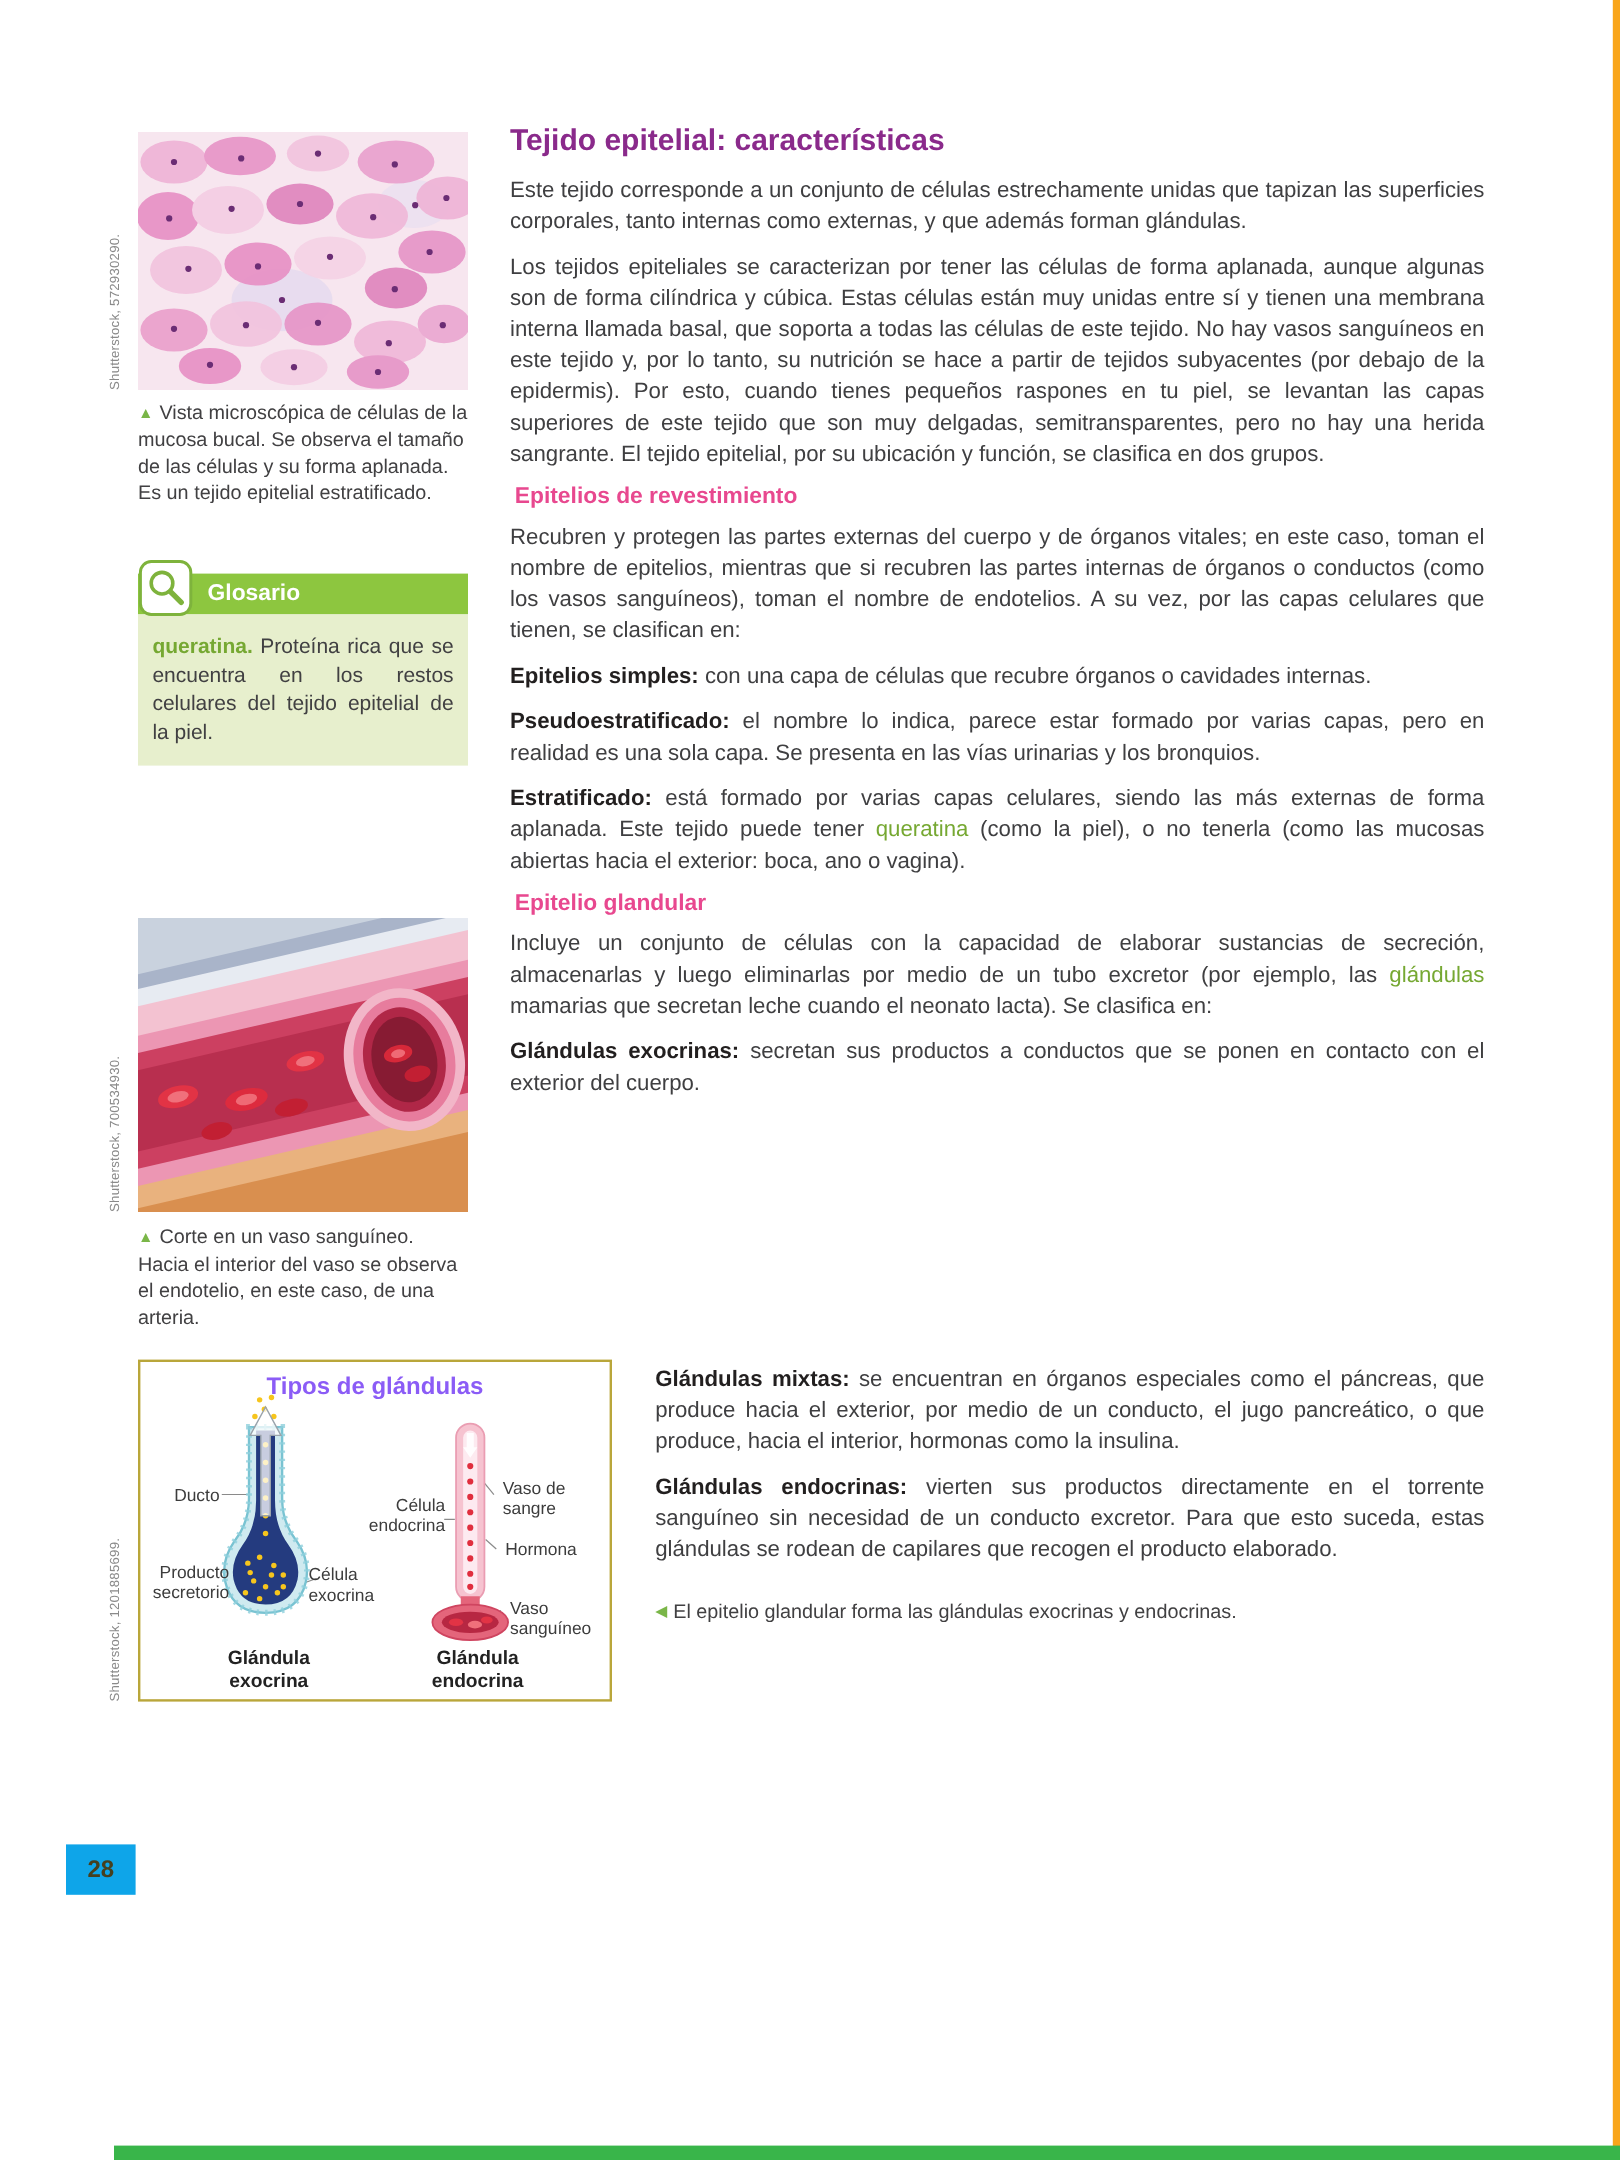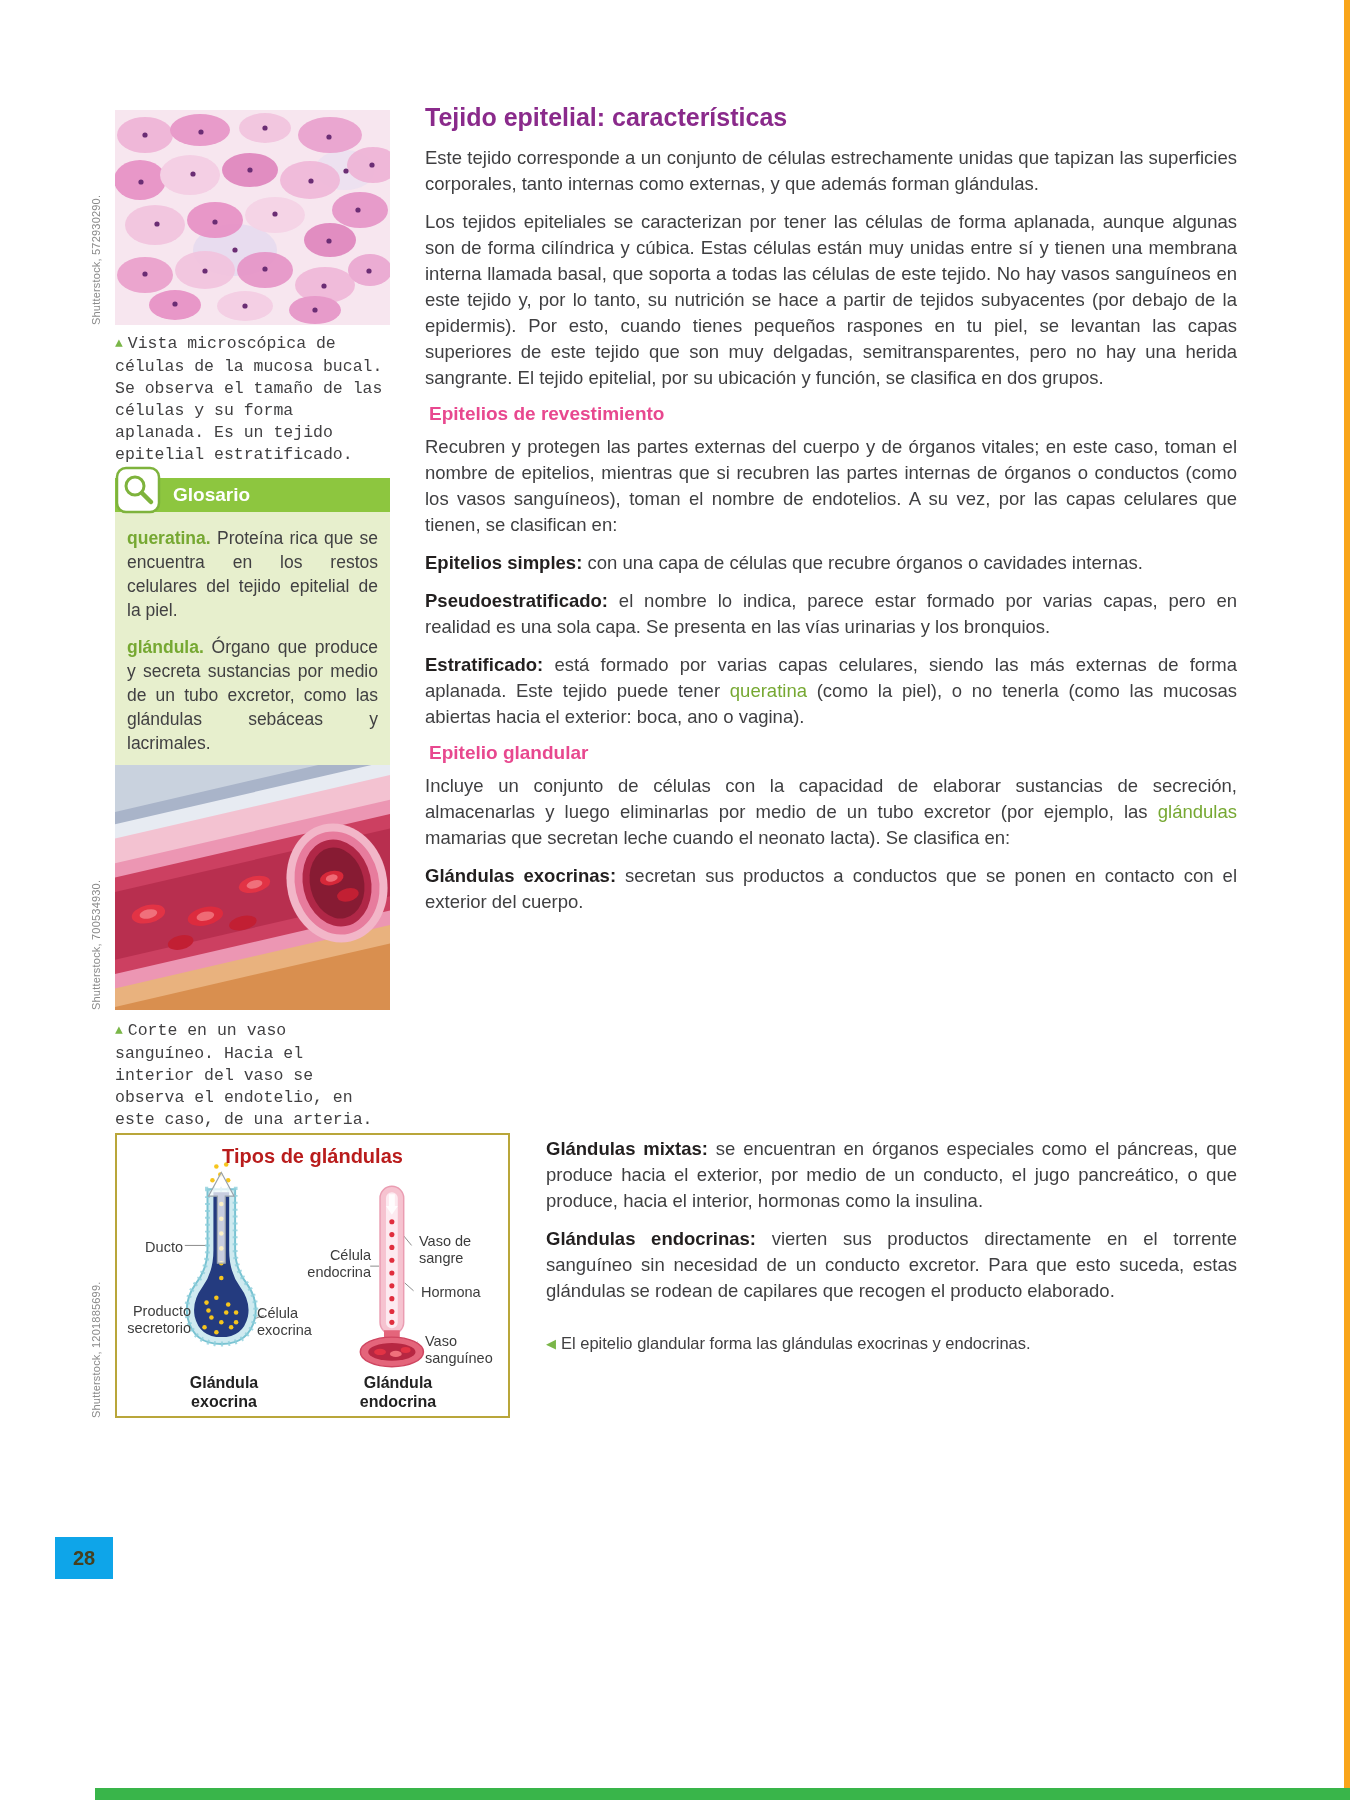--- a/index.html
+++ b/index.html
@@ -13,21 +13,21 @@
   .pagenum-box { position:absolute; left:55px; top:1537px; width:58px; height:42px; background:#0ea5e9;
     display:flex; align-items:center; justify-content:center; }
   .pagenum-box span { font-size:20px; color:#45401f; font-weight:bold; }
 
   .credit { position:absolute; font-size:11px; color:#8a8a8a; transform:rotate(-90deg);
     transform-origin:0 0; white-space:nowrap; letter-spacing:.2px; }
 
   .figure { position:absolute; left:115px; width:275px; overflow:hidden; }
   .figure svg { display:block; }
 
-  .caption { position:absolute; left:115px; width:275px; font-size:16.5px; line-height:22px; color:#414042;font-family:Liberation Mono, monospace; }
+  .caption { position:absolute; left:115px; width:275px; font-size:16.5px; line-height:22px; color:#414042; }
   .tri { color:#7AB648; font-size:13px; margin-right:5px; position:relative; top:-1px; }
 
   
   .glossary { position:absolute; left:115px; top:466px; width:275px; }
   .gloss-icon { position:absolute; left:0px; top:0px; width:46px; height:48px; z-index:2; }
   .gloss-header { margin-top:12px; background:#8DC63F; height:34px; line-height:34px;
     padding-left:58px; color:#ffffff; font-weight:bold; font-size:19px; }
   .gloss-body { background:#E7EFCD; padding:14px 12px 16px 12px; font-size:17.5px; line-height:24px; text-align:justify; }
   .gloss-body p { margin-bottom:13px; }
   .gloss-body p:last-child { margin-bottom:0; }
@@ -41,21 +41,21 @@
   .lead { font-weight:bold; color:#221f1f; }
   .gw { color:#76A832; }
 
   .wrap-col { position:absolute; left:546px; top:1136px; width:691px; }
   .caption-side { font-size:16.5px; line-height:22px; margin-top:28px; color:#414042; }
 
   
   .diagram { position:absolute; left:115px; top:1133px; width:395px; height:285px;
     border:2px solid #B9A63A; background:#ffffff; }
   .diagram-title { position:absolute; top:10px; left:0; width:100%; text-align:center;
-    font-size:20px; font-weight:bold; color:#b91c1c; }
+    font-size:20px; font-weight:bold; color:#8b5cf6; }
   .diagram-art { position:absolute; left:0; top:0; width:100%; height:100%; }
   .dlabel { position:absolute; font-size:14.5px; line-height:17px; color:#3c3c3c; }
   .dcap { position:absolute; font-size:16px; line-height:19px; font-weight:bold; color:#222; text-align:center; }
 </style>
 </head>
 <body>
 
 <div class="edge-right"></div>
 <div class="edge-bottom"></div>
 <div class="pagenum-box">
@@ -132,21 +132,20 @@
   <div class="gloss-icon">
     <svg viewBox="0 0 46 48" width="46" height="48">
       <rect x="2" y="2" width="42" height="44" rx="9" fill="#ffffff" stroke="#7eb33c" stroke-width="2.5"></rect>
       <circle cx="20" cy="20" r="9" fill="none" stroke="#7eb33c" stroke-width="3"></circle>
       <line x1="27" y1="27" x2="36" y2="36" stroke="#7eb33c" stroke-width="4.5" stroke-linecap="round"></line>
     </svg>
   </div>
   <div class="gloss-header">Glosario</div>
   <div class="gloss-body">
     <p><span class="term">queratina.</span><span> Proteína rica que se encuentra en los restos celulares del tejido epitelial de la piel.</span></p>
-    <p><span class="term">glándula.</span><span> Órgano que produce y secreta sustancias por medio de un tubo excretor, como las glándulas sebáceas y lacrimales.</span></p>
   </div>
 </div>
 
 <div class="figure" style="top:765px; height:245px;">
   <svg viewBox="0 0 275 245" width="275" height="245">
     <rect width="275" height="245" fill="#efd9c6"></rect>
     <g transform="rotate(-13 137 122)">
       <rect x="-70" y="-40" width="430" height="60" fill="#c9d2de"></rect>
       <rect x="-70" y="18" width="430" height="14" fill="#a9b4c9"></rect>
       <rect x="-70" y="30" width="430" height="16" fill="#e7ebf2"></rect>

